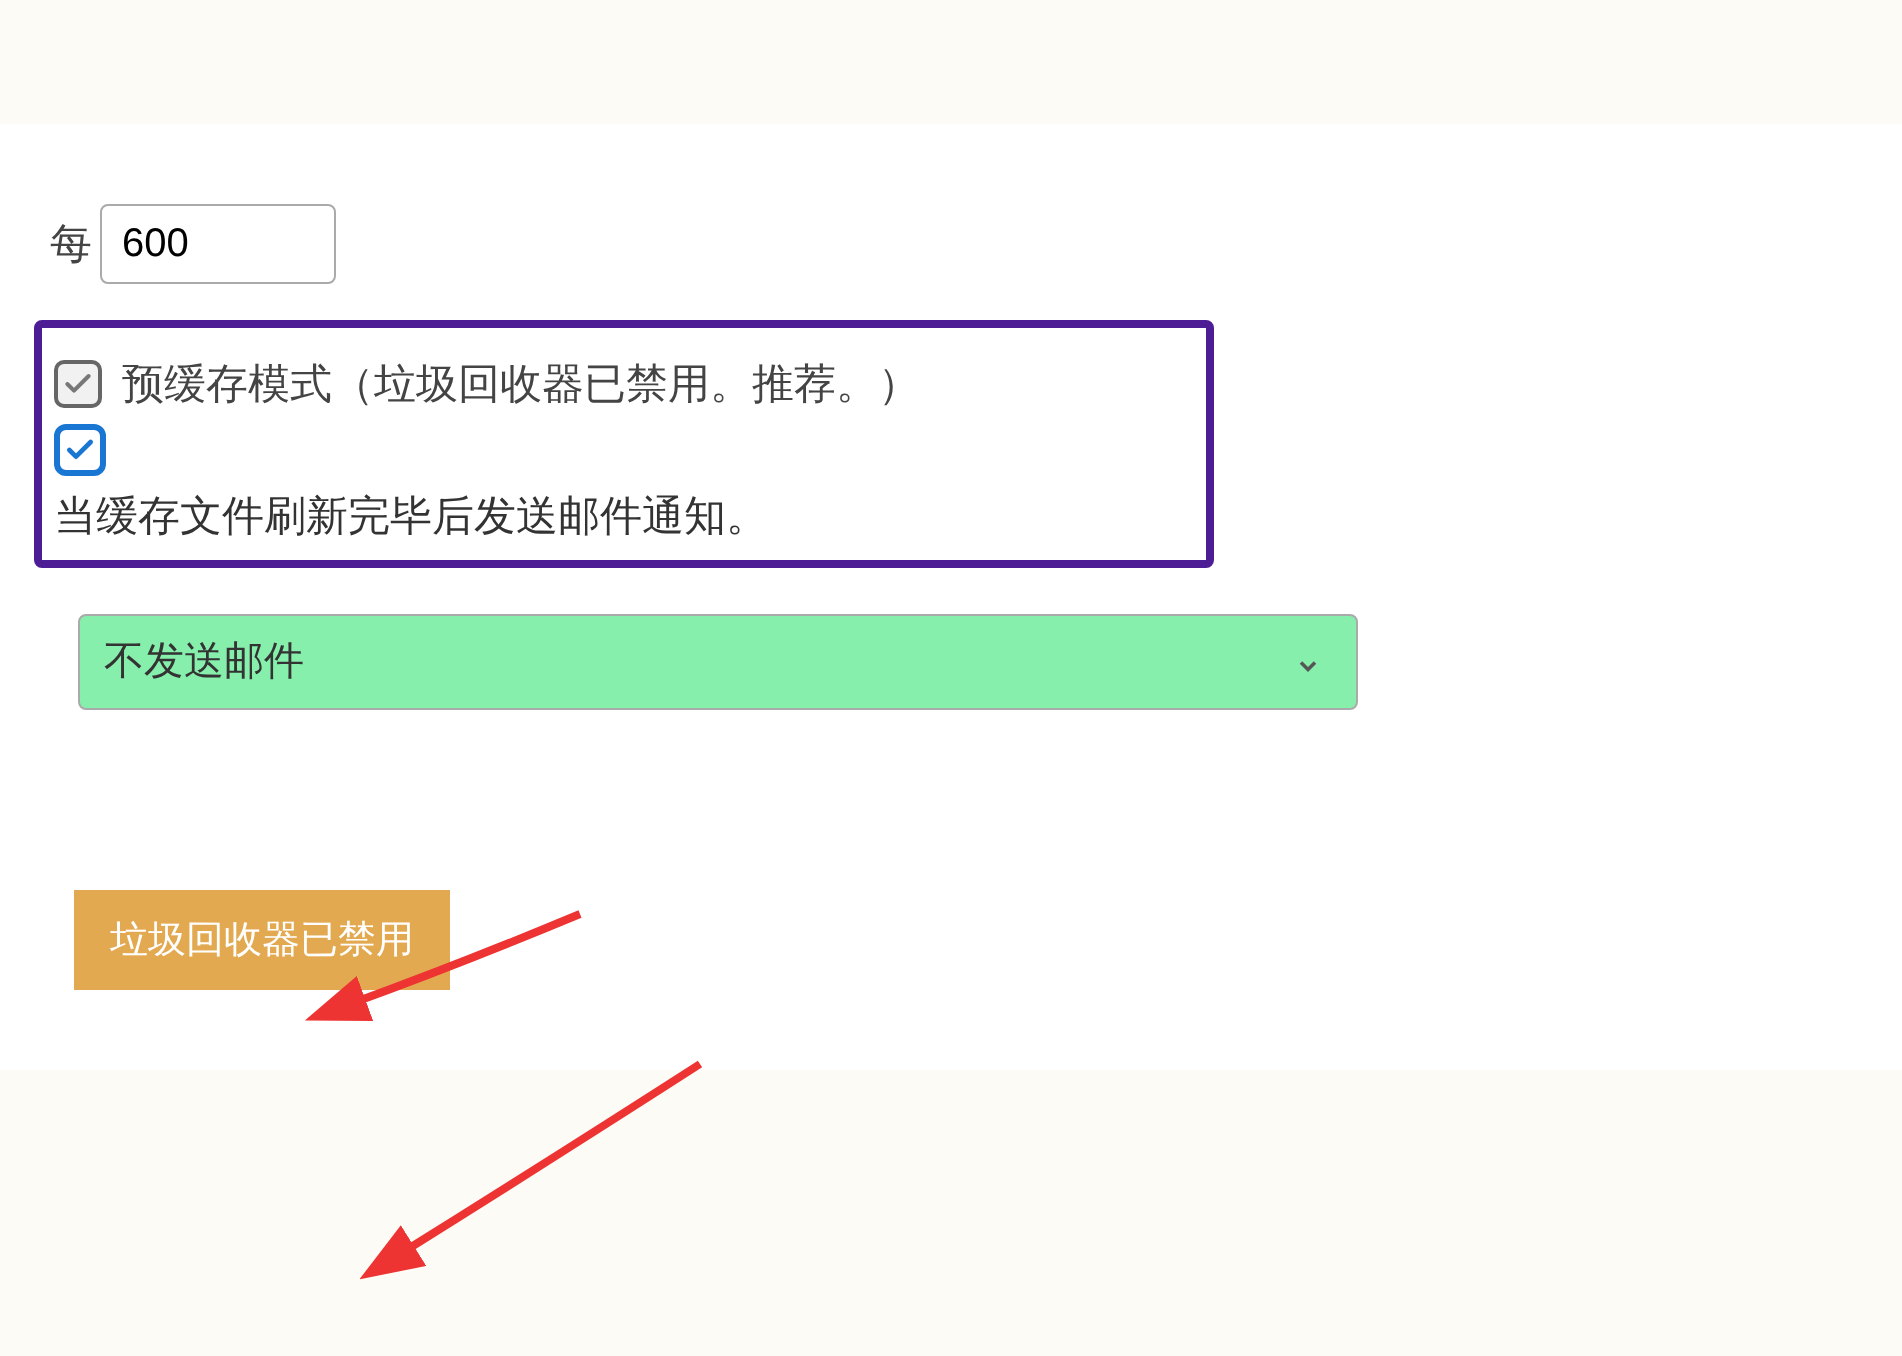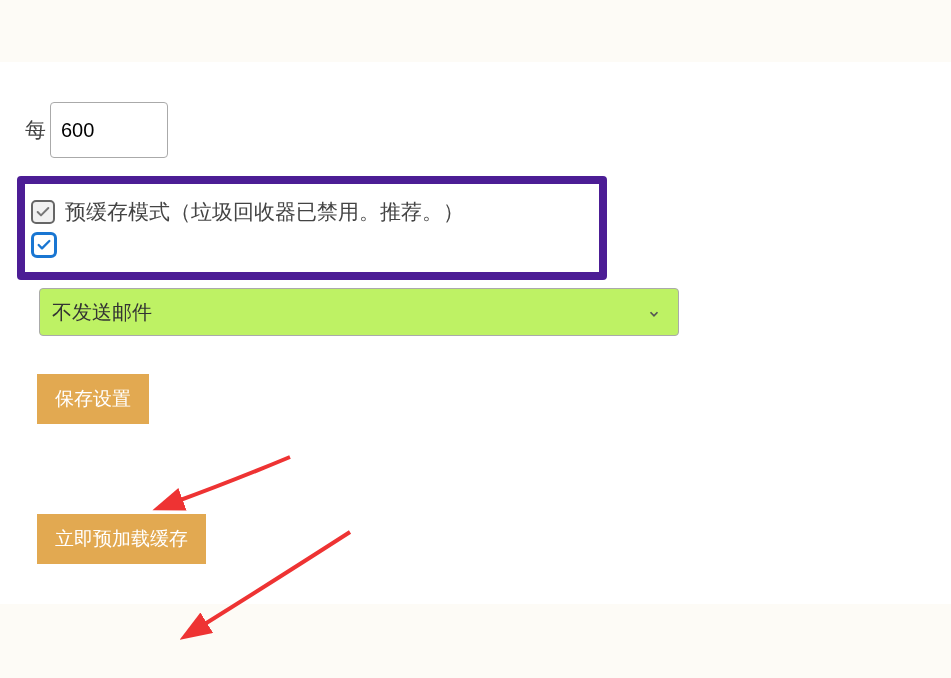--- a/index.html
+++ b/index.html
@@ -32,21 +32,21 @@
       align-items: center;
       margin-bottom: 18px;
       font-size: 21px;
       color: #444;
     }
     .row span {
       color: #444;
     }
     input[type="text"].num-input {
       width: 118px;
-      height: 56px;
+      height: 40px;
       font-size: 20px;
       padding: 4px 10px;
       border: 1px solid #aaa;
       border-radius: 4px;
       margin: 0 0 0 4px;
       background: #fff;
     }
     .select-wrap {
       position: relative;
       display: inline-block;
@@ -65,44 +65,44 @@
     }
     .select-large {
       width: 640px;
       height: 48px;
       font-size: 20px;
       padding: 4px 40px 4px 12px;
       border: 1px solid #aaa;
       border-radius: 4px;
       appearance: none;
       -webkit-appearance: none;
-      background: #bef264;
+      background: #86efac;
       color: #333;
     }
     .chevron {
       position: absolute;
       right: 12px;
       top: 50%;
       transform: translateY(-50%);
       pointer-events: none;
       width: 14px;
       height: 14px;
     }
     .chevron svg {
       width: 100%;
       height: 100%;
     }
     .highlight-box {
-      border: 8px solid #4c1d95;
+      border: 4px solid #4c1d95;
       border-radius: 4px;
       padding: 14px 10px 8px 6px;
       width: 590px;
       margin-top: 10px;
       margin-left: -8px;
-      margin-bottom: 8px;
+      margin-bottom: 23px;
     }
     .checkbox-row {
       display: flex;
       align-items: center;
       font-size: 21px;
       color: #444;
       margin-bottom: 6px;
     }
     .faux-check {
       width: 24px;
@@ -184,39 +184,37 @@
       </span>
       <span>预缓存模式（垃圾回收器已禁用。推荐。）</span>
     </div>
     <div class="checkbox-row">
       <span class="faux-check blue">
         <svg viewBox="0 0 24 24" fill="none" stroke="#1976d2" stroke-width="3.5" stroke-linecap="round" stroke-linejoin="round">
             <polyline points="4 12 9 17 20 6"></polyline>
           </svg>
       </span>
     </div>
+    <div class="note-text">当缓存文件刷新完毕后发送邮件通知。</div>
   </div>
 
   <div class="select-large-wrap">
     <select class="select-large">
       <option>不发送邮件</option>
     </select>
     <span class="chevron" style="right:18px;">
       <svg viewBox="0 0 24 24" fill="none" stroke="#555" stroke-width="3">
           <polyline points="6 9 12 15 18 9"></polyline>
         </svg>
     </span>
   </div>
 
-  <div class="btn-row">
-    <button class="btn">保存设置</button>
-  </div>
 
   <div class="btn-row2">
-    <button class="btn">立即预加载缓存</button>
+    <button class="btn">垃圾回收器已禁用</button>
   </div>
 
   <svg class="arrow" style="left:150px; top:385px; width:150px; height:80px;" viewBox="0 0 150 80">
     <defs>
       <marker id="ah1" markerWidth="10" markerHeight="10" refX="2" refY="3" orient="auto">
         <path d="M0,0 L0,6 L8,3 z" fill="#e33"></path>
       </marker>
     </defs>
     <path d="M140,10 Q80,35 25,55" stroke="#e33" stroke-width="4" fill="none" marker-end="url(#ah1)"></path>
   </svg>

